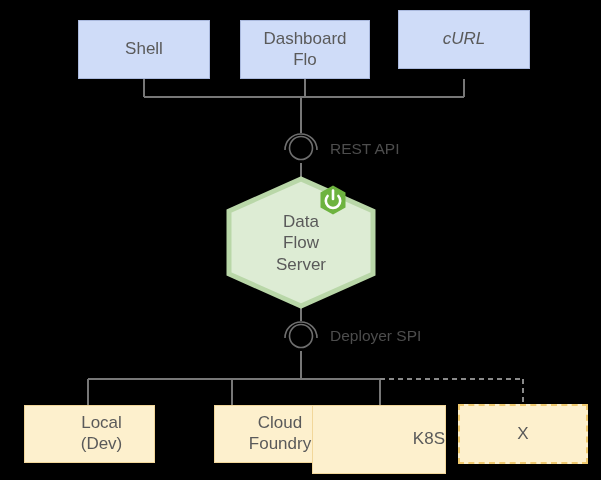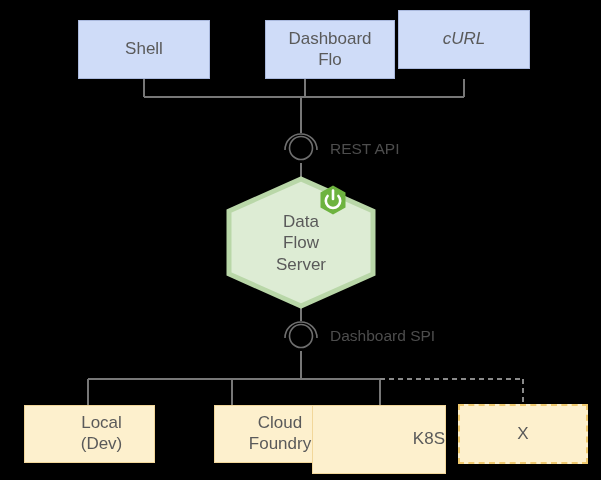--- a/index.html
+++ b/index.html
@@ -119,21 +119,21 @@
       <path d="M 285 338 A 16 16 0 0 1 317 338"></path>
     </g>
 
     <polygon points="301,179 373,211 373,274 301,306 229,274 229,211" fill="#ddecd4" stroke="#b9d7a8" stroke-width="5"></polygon>
   </svg>
 
   <div class="node client-box" style="left:78px; top:20px; width:132px; height:59px;">
     <span>Shell</span>
   </div>
 
-  <div class="node client-box" style="left:240px; top:20px; width:130px; height:59px;margin-left:25px;">
+  <div class="node client-box" style="left:240px; top:20px; width:130px; height:59px;">
     <span>Dashboard
 Flo</span>
   </div>
 
   <div class="node client-box" style="left:398px; top:10px; width:132px; height:59px;font-style:italic;">
     <span>cURL</span>
   </div>
 
   <div class="conn-label" style="left:330px; top:140px;">REST API</div>
 
@@ -144,21 +144,21 @@
   <div class="spring-icon" style="left:317px; top:184px; width:32px; height:32px;">
     <svg viewBox="0 0 32 32" width="32" height="32" xmlns="http://www.w3.org/2000/svg">
       <polygon points="16,1.5 28.5,8.6 28.5,23.4 16,30.5 3.5,23.4 3.5,8.6" fill="#6db33f"></polygon>
       <g stroke="#ffffff" stroke-width="2.6" fill="none" stroke-linecap="round">
         <path d="M 10.6 12.0 A 7.2 7.2 0 1 0 21.4 12.0"></path>
         <path d="M 16 6.6 L 16 15.0"></path>
       </g>
     </svg>
   </div>
 
-  <div class="conn-label" style="left:330px; top:327px;">Dashboard SPI</div>
+  <div class="conn-label" style="left:330px; top:327px;">Deployer SPI</div>
 
   <div class="node platform-box" style="left:24px; top:405px; width:131px; height:58px;padding-left:24px;">
     <span>Local
 (Dev)</span>
   </div>
 
   <div class="node platform-box" style="left:166px; top:405px; width:132px; height:58px;margin-left:48px;">
     <span>Cloud
 Foundry</span>
   </div>

